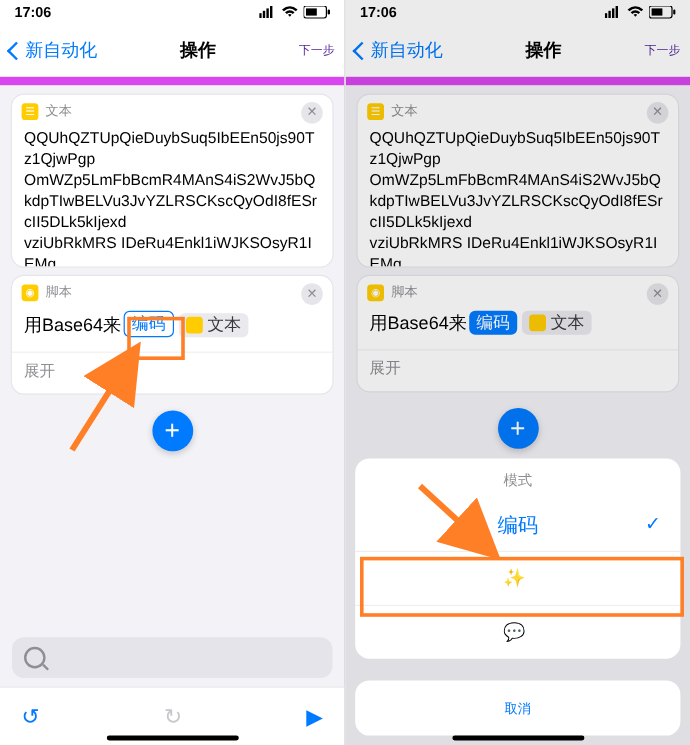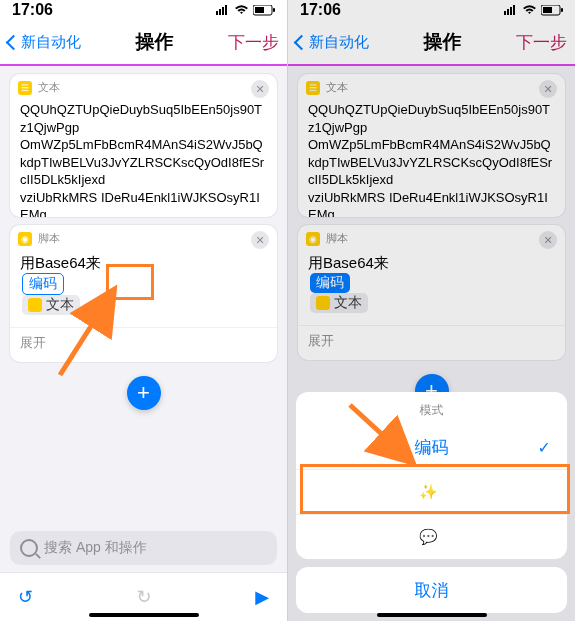--- a/index.html
+++ b/index.html
@@ -1,36 +1,36 @@
 <!DOCTYPE html>
 <html><head>
 <meta charset="utf-8">
 <style>
   html,body{margin:0;padding:0;font-family:-apple-system,"Helvetica Neue",Arial,sans-serif;background:#fff;}
   .stage{position:relative;width:575px;height:621px;background:#fff;overflow:hidden;}
   .phone{position:absolute;top:0;width:287px;height:621px;background:#f2f2f7;overflow:hidden;}
   .phone.left{left:0;border-right:1px solid #d0d0d0;}
   .phone.right{left:288px;}
   
-  .status{height:20px;background:#fff;display:flex;align-items:center;justify-content:space-between;padding:0 12px;font-size:16px;font-weight:600;color:#000;}
+  .status{height:20px;background:#fff;display:flex;align-items:center;justify-content:space-between;padding:0 12px;font-size:12px;font-weight:600;color:#000;}
   .status .ind{display:flex;align-items:center;gap:4px;}
   
-  .nav{height:44px;background:#fff;display:flex;align-items:center;justify-content:space-between;padding:0 8px;border-bottom:2px solid #d946ef;}
+  .nav{height:44px;background:#fff;display:flex;align-items:center;justify-content:space-between;padding:0 8px;border-bottom:7px solid #d946ef;}
   .nav .back{display:flex;align-items:center;color:#007aff;font-size:15px;}
-  .nav .title{font-size:19px;font-weight:600;color:#000;flex:1;text-align:center;}
-  .nav .next{color:#be185d;font-size:17px;}
+  .nav .title{font-size:15px;font-weight:600;color:#000;flex:1;text-align:center;}
+  .nav .next{color:#4c1d95;font-size:10px;}
   .chev{display:inline-block;width:9px;height:9px;border-left:2px solid #007aff;border-bottom:2px solid #007aff;transform:rotate(45deg);margin-right:2px;}
   
   .card{margin:8px 10px;background:#fff;border-radius:10px;box-shadow:0 0 0 1px #e5e5ea;position:relative;overflow:hidden;}
   .card-head{display:flex;align-items:center;padding:6px 8px;font-size:11px;color:#8e8e93;}
   .card-head .ic{width:14px;height:14px;border-radius:3px;margin-right:6px;display:flex;align-items:center;justify-content:center;font-size:9px;color:#fff;}
   .ic-yellow{background:#ffcc00;}
   .close{position:absolute;top:6px;right:8px;width:18px;height:18px;border-radius:9px;background:#e5e5ea;color:#8e8e93;display:flex;align-items:center;justify-content:center;font-size:11px;line-height:1;}
   .card-body{padding:0 10px 8px 10px;font-size:13px;color:#000;word-break:break-all;line-height:1.35;max-height:108px;overflow:hidden;}
-  .script-line{padding:2px 10px 8px 10px;font-size:15px;color:#000;display:flex;align-items:flex-start;flex-wrap:wrap;flex-direction:column;}
+  .script-line{padding:2px 10px 8px 10px;font-size:15px;color:#000;display:flex;align-items:flex-end;flex-wrap:wrap;}
   .pill{display:inline-flex;align-items:center;padding:1px 6px;border-radius:5px;font-size:14px;margin:0 2px;}
   .pill-blue-outline{border:1px solid #007aff;color:#007aff;background:#fff;}
   .pill-blue-fill{background:#007aff;color:#fff;}
   .pill-var{background:#e9e9ee;color:#3a3a3c;display:inline-flex;align-items:center;}
   .pill-var .mini{width:14px;height:14px;border-radius:3px;background:#ffcc00;margin-right:4px;}
   .expand{padding:6px 10px 10px 10px;font-size:13px;color:#8e8e93;border-top:1px solid #f0f0f0;margin-top:4px;}
   
   .addbtn{width:34px;height:34px;border-radius:17px;background:#007aff;color:#fff;display:flex;align-items:center;justify-content:center;font-size:22px;margin:14px auto 0 auto;box-shadow:0 2px 6px rgba(0,0,0,.2);}
   
   .search{position:absolute;left:10px;right:10px;bottom:56px;height:34px;background:#e4e4ea;border-radius:10px;display:flex;align-items:center;padding:0 10px;color:#8e8e93;font-size:14px;}
@@ -38,27 +38,27 @@
   .search .mag:after{content:"";position:absolute;width:6px;height:2px;background:#8e8e93;right:-5px;bottom:-2px;transform:rotate(45deg);}
   .toolbar{position:absolute;left:0;right:0;bottom:0;height:48px;background:#fff;border-top:1px solid #e5e5ea;display:flex;align-items:center;justify-content:space-between;padding:0 18px;}
   .tb-ic{font-size:18px;}
   .undo{color:#007aff;}
   .redo{color:#c7c7cc;}
   .play{color:#007aff;}
   .homebar{position:absolute;bottom:4px;left:50%;transform:translateX(-50%);width:110px;height:4px;border-radius:2px;background:#000;}
   
   .dim{position:absolute;left:0;right:0;top:0;bottom:0;background:rgba(0,0,0,0.08);}
   .sheet{position:absolute;left:8px;right:8px;bottom:8px;}
-  .sheet-group{background:#fff;border-radius:12px;overflow:hidden;margin-bottom:8px;}
+  .sheet-group{background:#fff;border-radius:12px;overflow:hidden;margin-bottom:18px;}
   .sheet-title{text-align:center;font-size:12px;color:#8e8e93;padding:10px 0 6px 0;}
   .sheet-row{height:44px;display:flex;align-items:center;justify-content:center;font-size:17px;color:#007aff;border-top:1px solid #eee;position:relative;}
   .sheet-row.first{border-top:none;}
   .sheet-row .chk{position:absolute;right:16px;color:#007aff;font-size:16px;}
   .sheet-row .lead{margin-right:6px;font-size:15px;}
-  .cancel{background:#fff;border-radius:12px;height:46px;display:flex;align-items:center;justify-content:center;font-size:17px;color:#007aff;font-weight:500;}
+  .cancel{background:#fff;border-radius:12px;height:46px;display:flex;align-items:center;justify-content:center;font-size:11px;color:#007aff;font-weight:500;}
   
   .anno-box{position:absolute;border:3px solid #ff7f27;pointer-events:none;}
   .arrow{position:absolute;pointer-events:none;}
   .arrow svg{overflow:visible;}
 </style>
 </head>
 <body>
 
 <div class="stage">
 
@@ -116,21 +116,20 @@
             <span>文本</span>
           </span>
       </div>
       <div class="expand">展开</div>
     </div>
 
     <div class="addbtn">+</div>
 
     <div class="search">
       <span class="mag"></span>
-      <span>搜索 App 和操作</span>
     </div>
 
     <div class="toolbar">
       <span class="tb-ic undo">↺</span>
       <span class="tb-ic redo">↻</span>
       <span class="tb-ic play">▶</span>
     </div>
     <div class="homebar"></div>
   </div>
 

